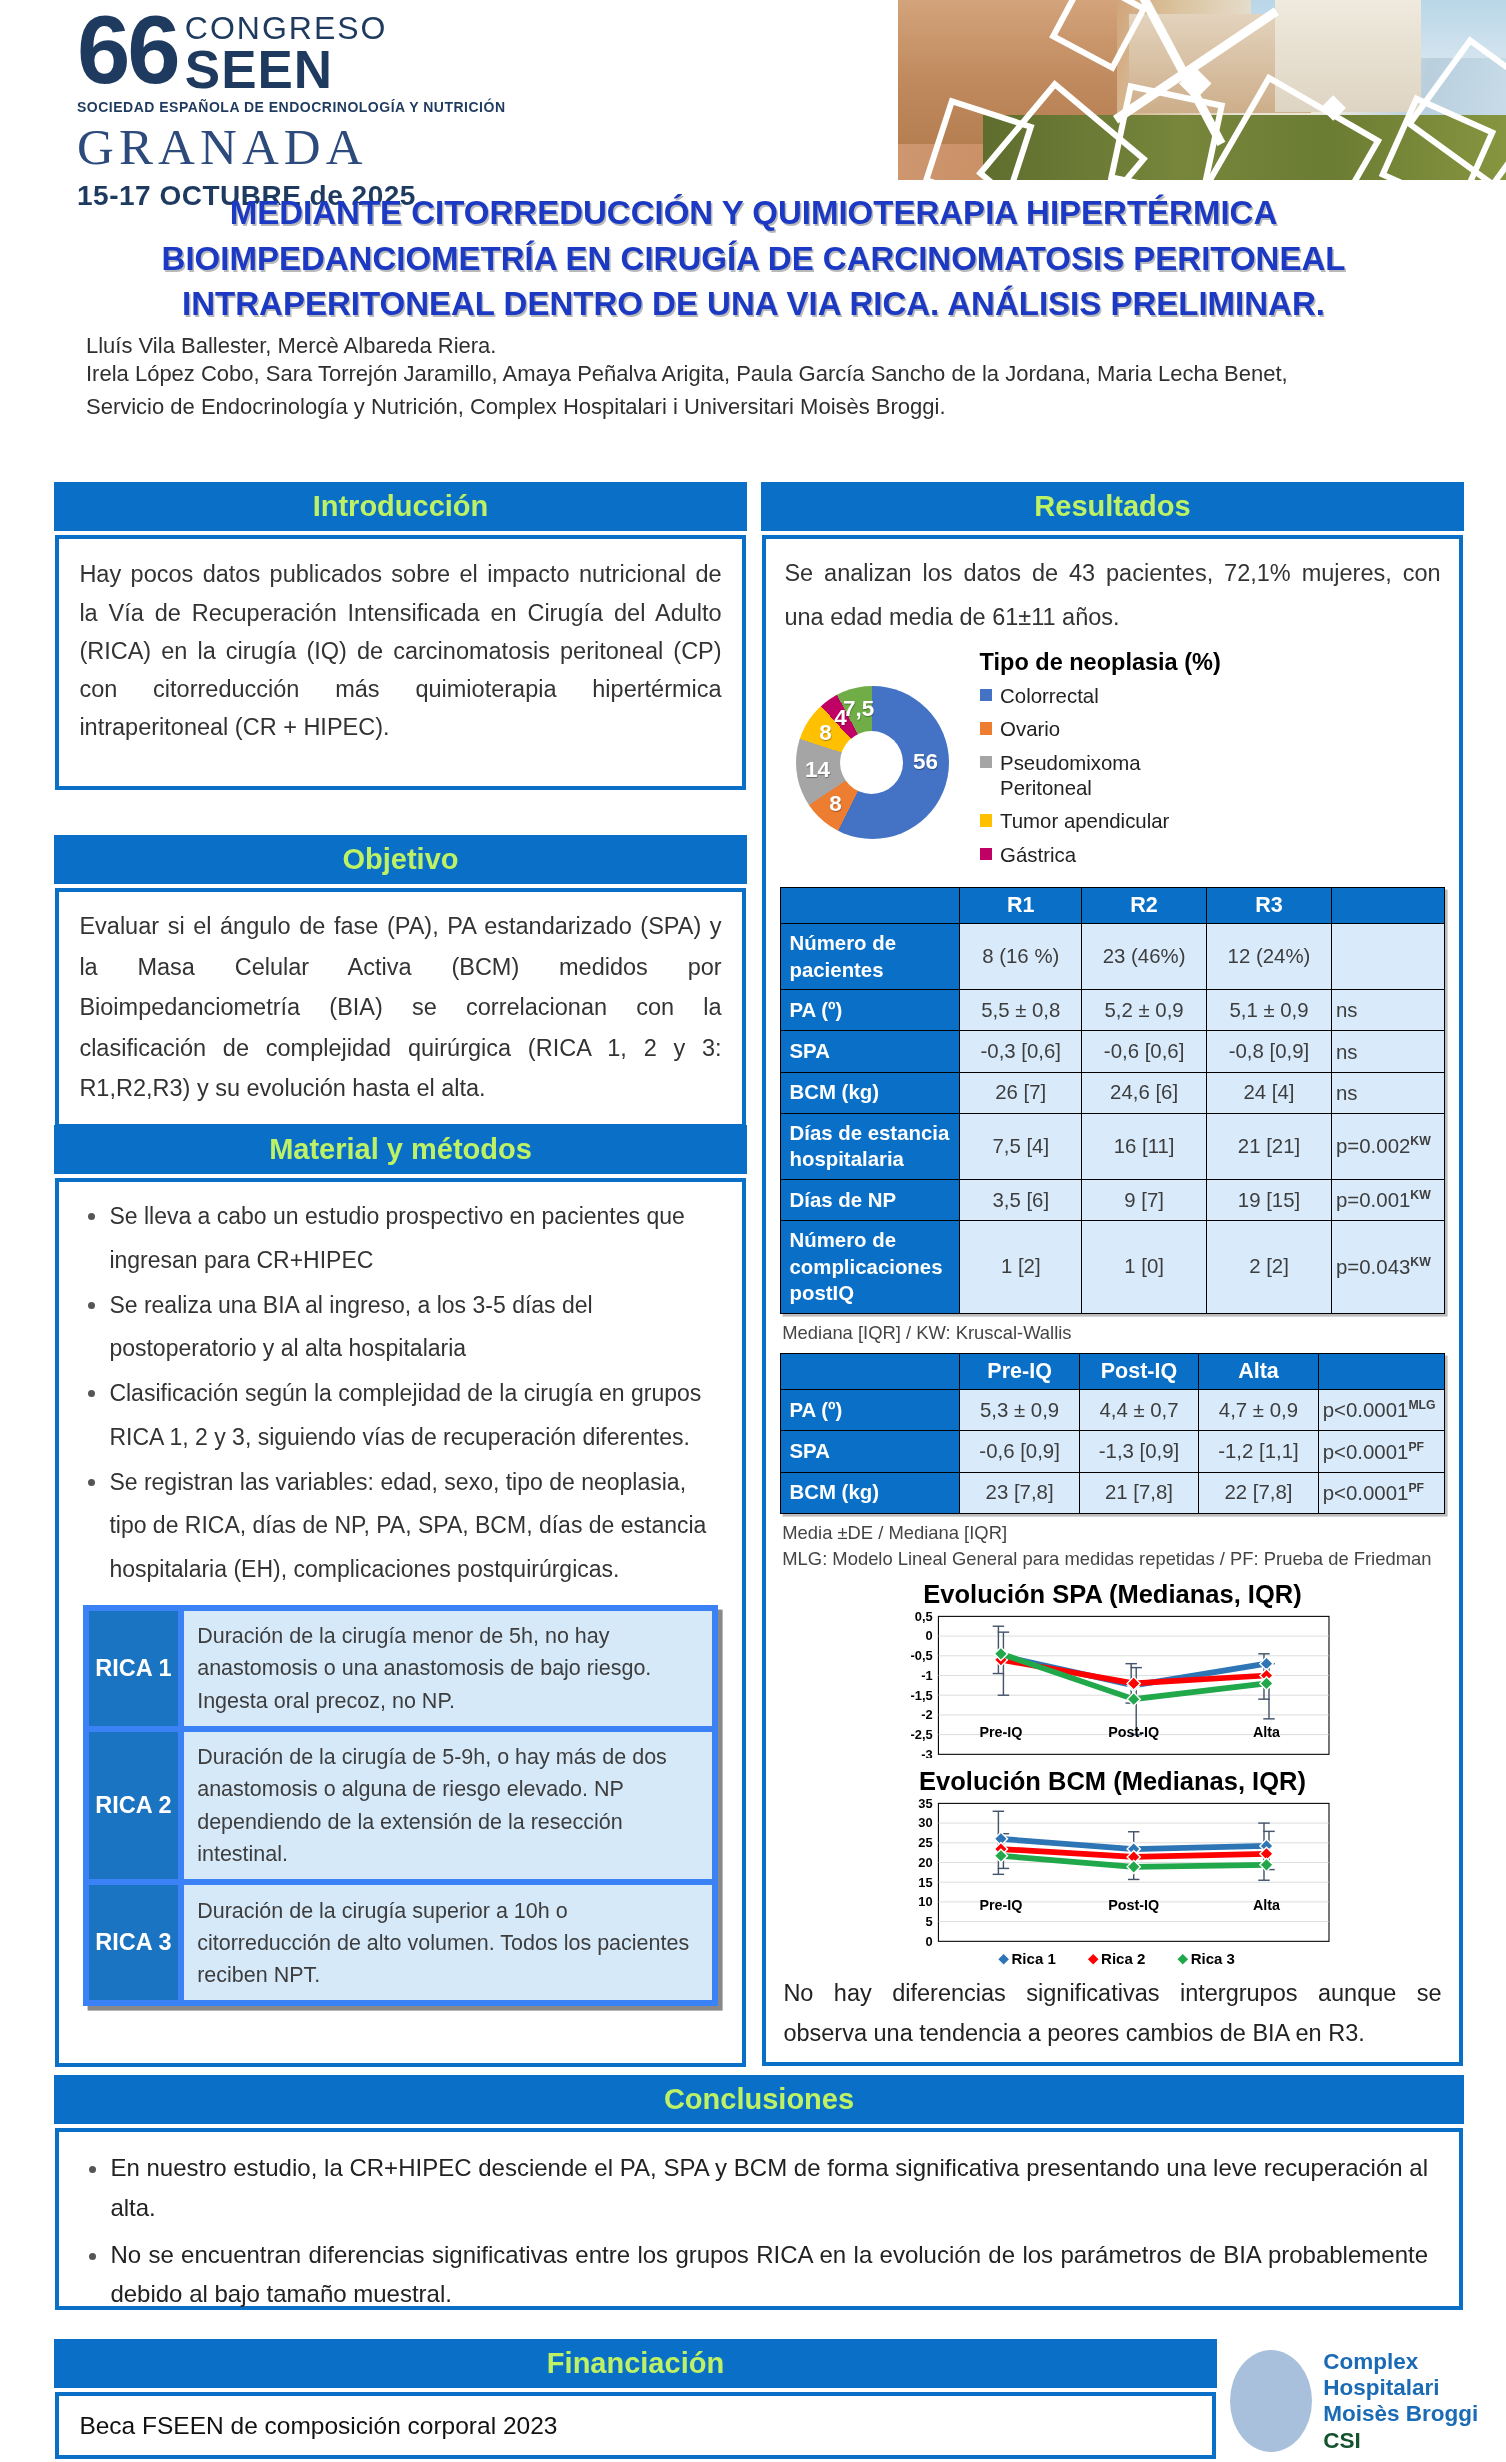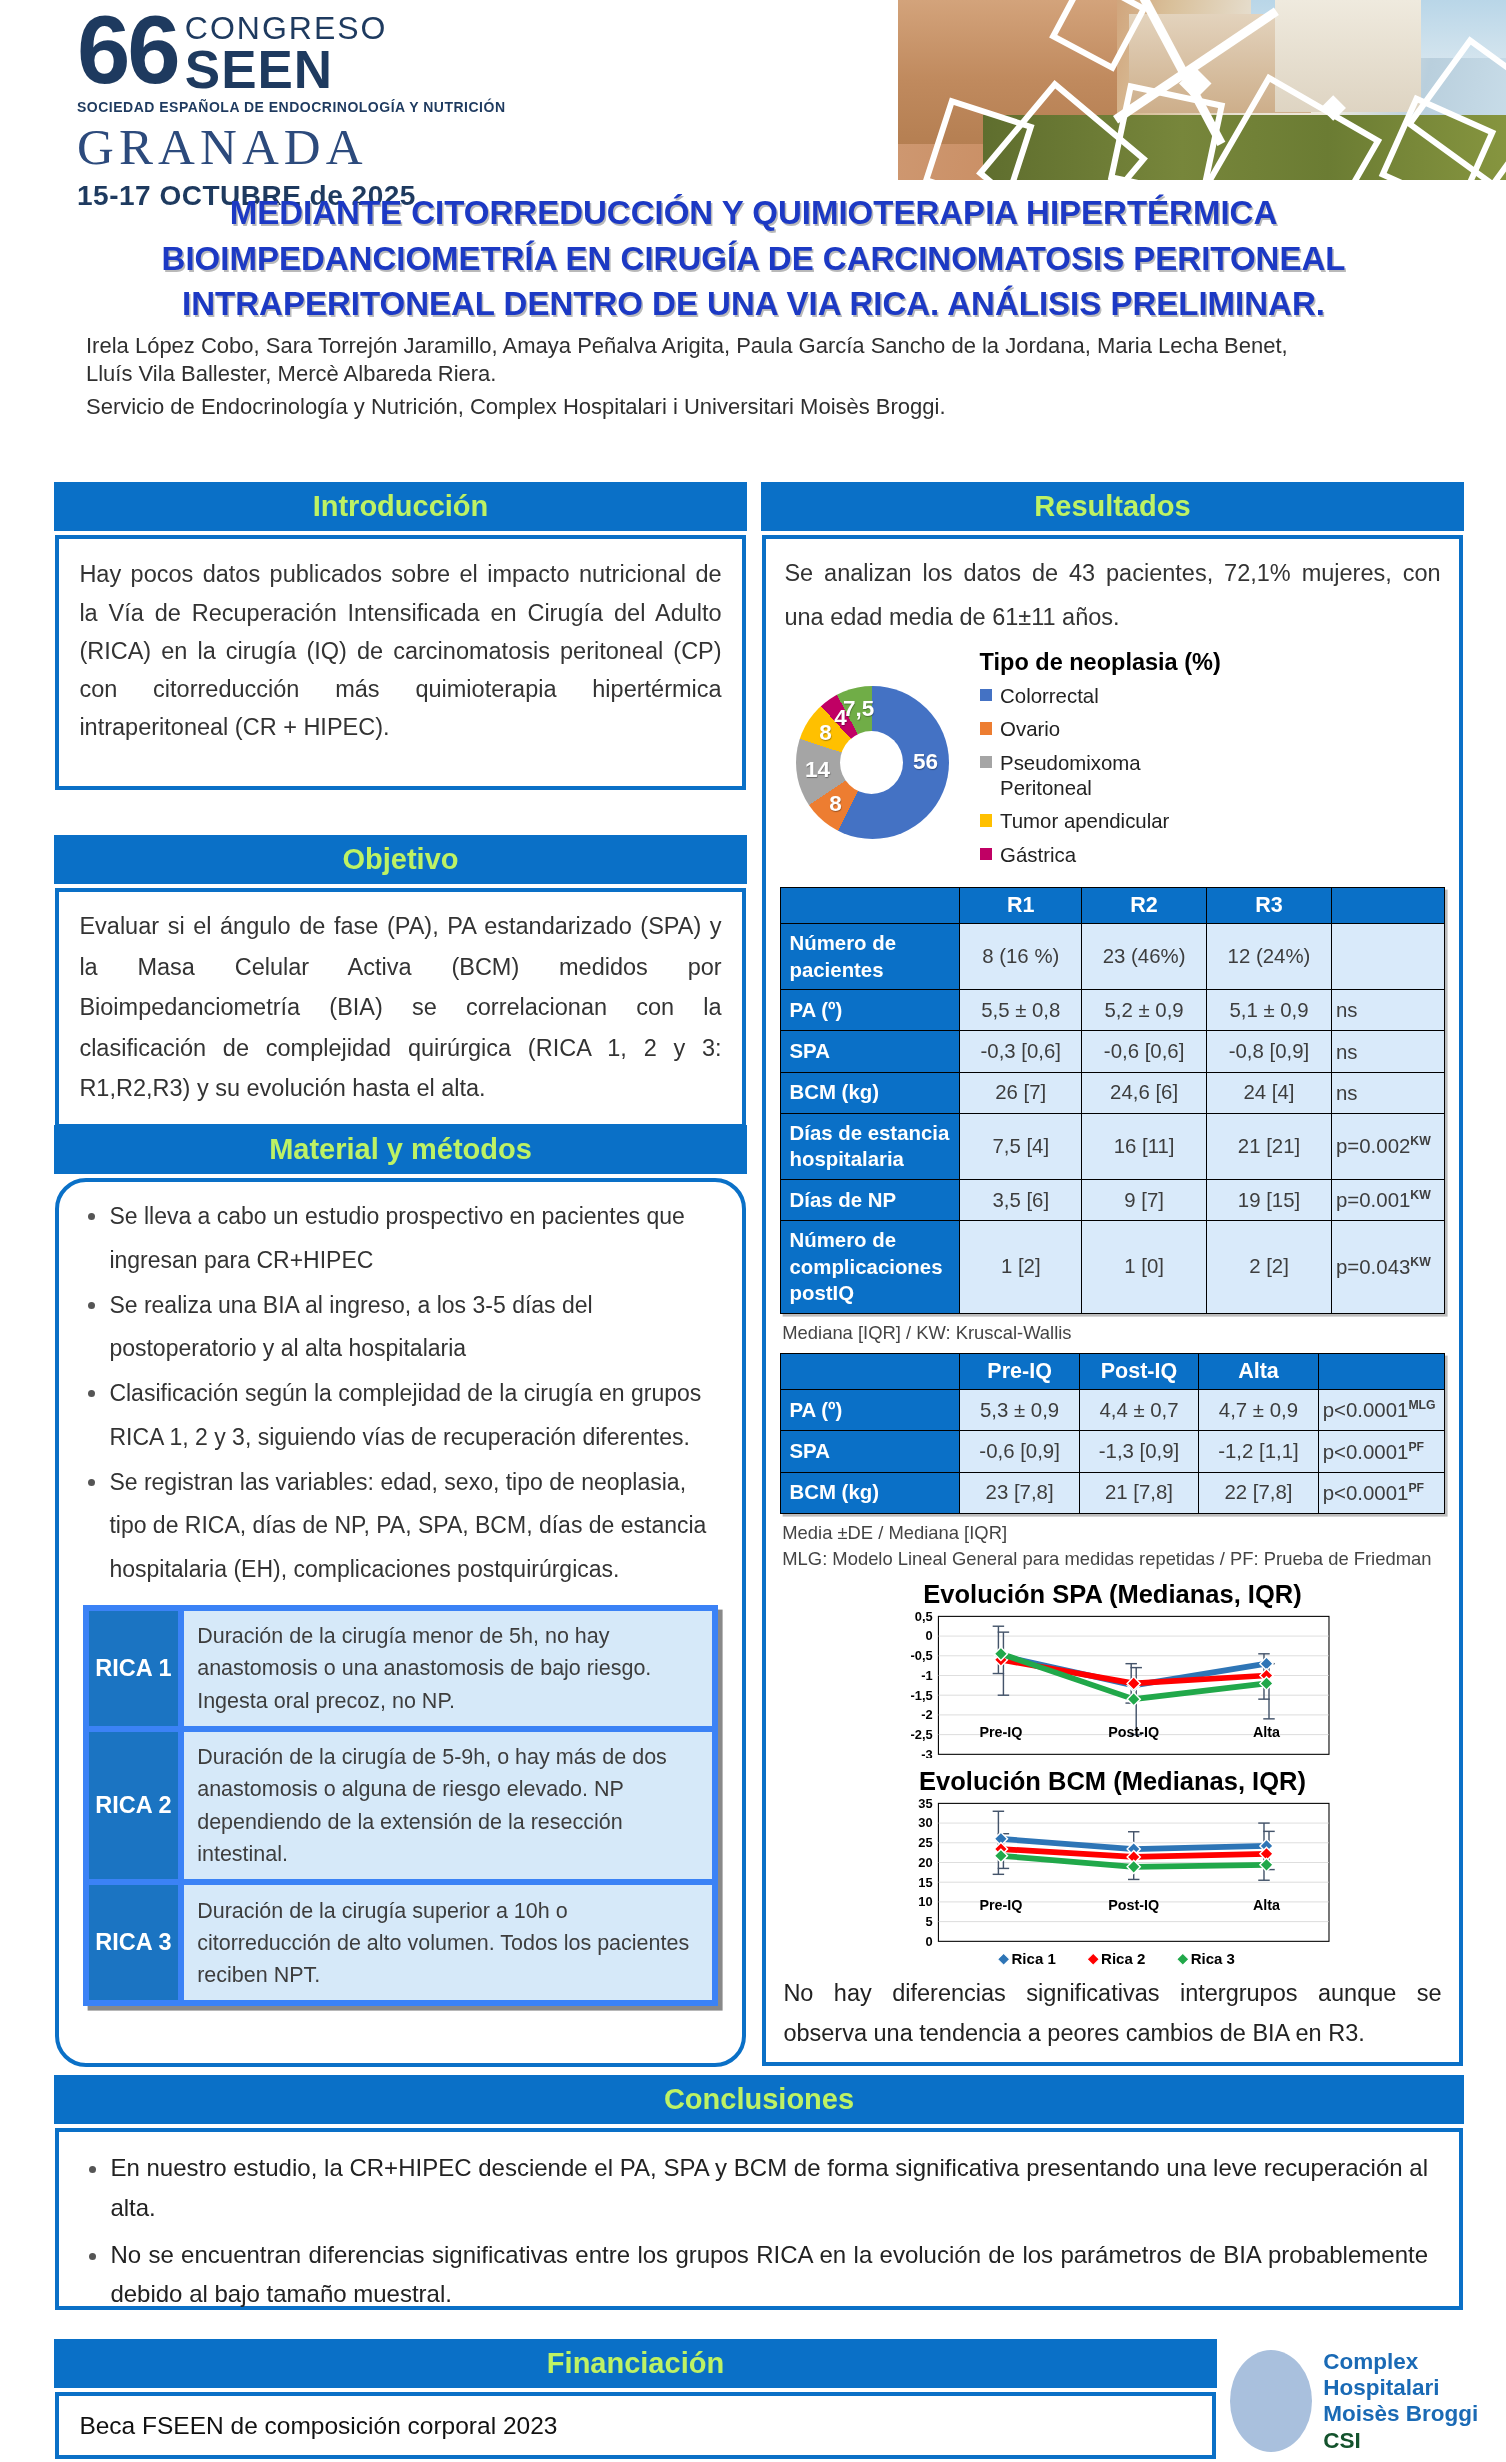--- a/index.html
+++ b/index.html
@@ -45,21 +45,21 @@
   .main-left{position:absolute;left:55px;top:483px;width:691px;height:1583px;}
   .main-right{position:absolute;left:762px;top:483px;width:701px;height:1583px;}
   .sec-intro{position:absolute;left:0;top:0;width:100%;}
   .sec-objetivo{position:absolute;left:0;top:353px;width:100%;}
   .sec-material{position:absolute;left:0;top:643px;width:100%;}
 
   .box-intro{height:255px;padding:12.3px 20.4px;}
   .box-intro p{margin:4.1px 0 0 0;font-size:23.5px;line-height:1.62;color:#333;text-align:justify;}
   .box-objetivo{height:240px;padding:11.2px 20.4px;}
   .box-objetivo p{margin:3.1px 0 0 0;font-size:23.5px;line-height:1.72;color:#333;text-align:justify;}
-  .box-material{height:889px;padding:10.2px 17.4px;border-radius:31px;}
+  .box-material{height:889px;padding:10.2px 17.4px;}
   .box-material ul{margin:3.1px 0 0 0;padding-left:33px;}
   .box-material li{font-size:23px;line-height:1.9;color:#333;margin-bottom:1px;}
   .box-material li::marker{color:#555;}
 
   
   .rica-table{width:98%;margin:13.3px auto 0 auto;border-collapse:collapse;box-shadow:4.6px 4.6px 0 rgba(40,40,40,0.55);}
   .rica-table td{border:6px solid #3b82f6;}
   .rica-label{width:87px;background:#1b74c2;color:#fff;font-weight:bold;font-size:23.5px;text-align:center;line-height:1.25;}
   .rica-text{background:#d6e9f9;color:#3d3d3d;font-size:21.5px;line-height:1.5;padding:9.2px 13.3px;}
 
@@ -147,22 +147,22 @@
     <div class="dot" style="width:18.4px;height:18.4px;left:70%;top:55%;"></div>
   </div>
 
   <div class="title-block">
     <div class="title-line">MEDIANTE CITORREDUCCIÓN Y  QUIMIOTERAPIA HIPERTÉRMICA</div>
     <div class="title-line">BIOIMPEDANCIOMETRÍA EN CIRUGÍA DE CARCINOMATOSIS PERITONEAL</div>
     <div class="title-line">INTRAPERITONEAL DENTRO DE UNA VIA RICA. ANÁLISIS PRELIMINAR.</div>
   </div>
 
   <div class="authors">
+    <div class="authors-line">Lluís Vila Ballester, Mercè Albareda Riera.</div>
     <div class="authors-line">Irela López Cobo, Sara Torrejón Jaramillo, Amaya Peñalva Arigita, Paula García Sancho de la Jordana, Maria Lecha Benet,</div>
-    <div class="authors-line">Lluís Vila Ballester, Mercè Albareda Riera.</div>
     <div class="affiliation">Servicio de Endocrinología y Nutrición, Complex Hospitalari i Universitari Moisès Broggi.</div>
   </div>
 
   <div class="main-left">
 
     <div class="sec-intro">
       <div class="sec-header">Introducción</div>
       <div class="sec-box box-intro">
         <p>Hay pocos datos publicados sobre el impacto nutricional de la Vía de Recuperación Intensificada en Cirugía del Adulto (RICA) en la cirugía (IQ) de carcinomatosis peritoneal (CP) con citorreducción más quimioterapia hipertérmica intraperitoneal (CR + HIPEC).</p>
       </div>

